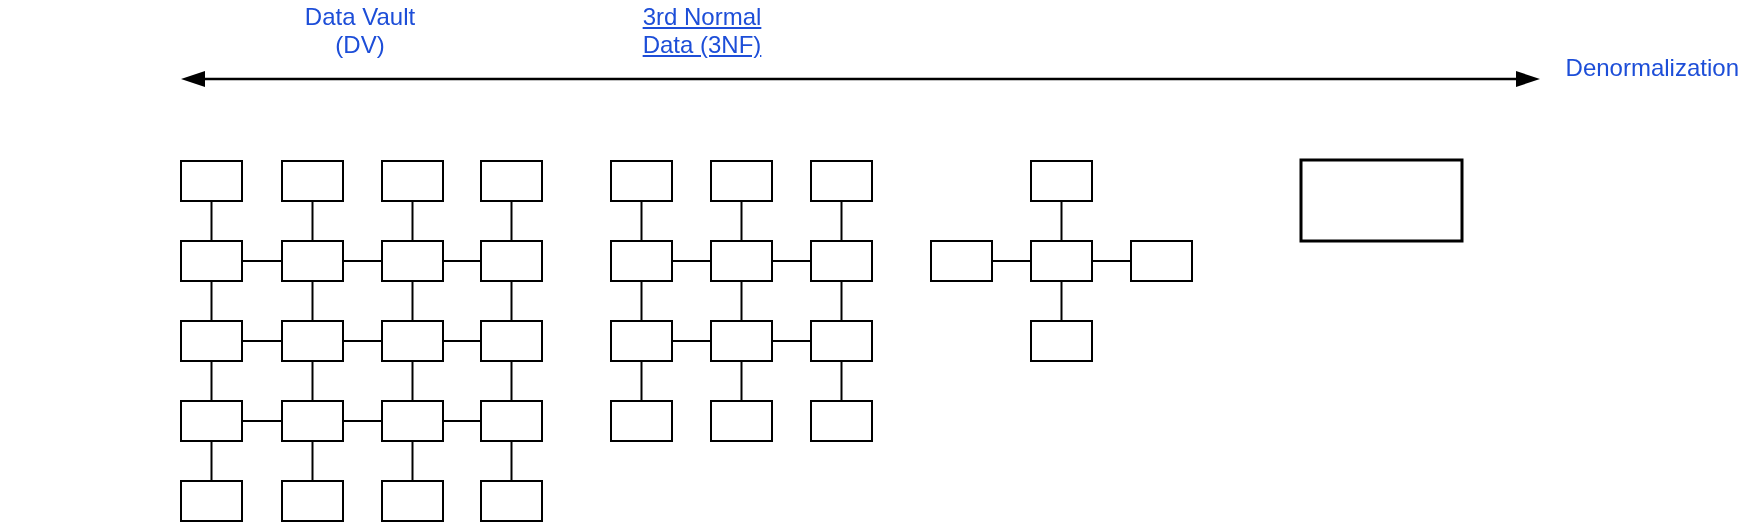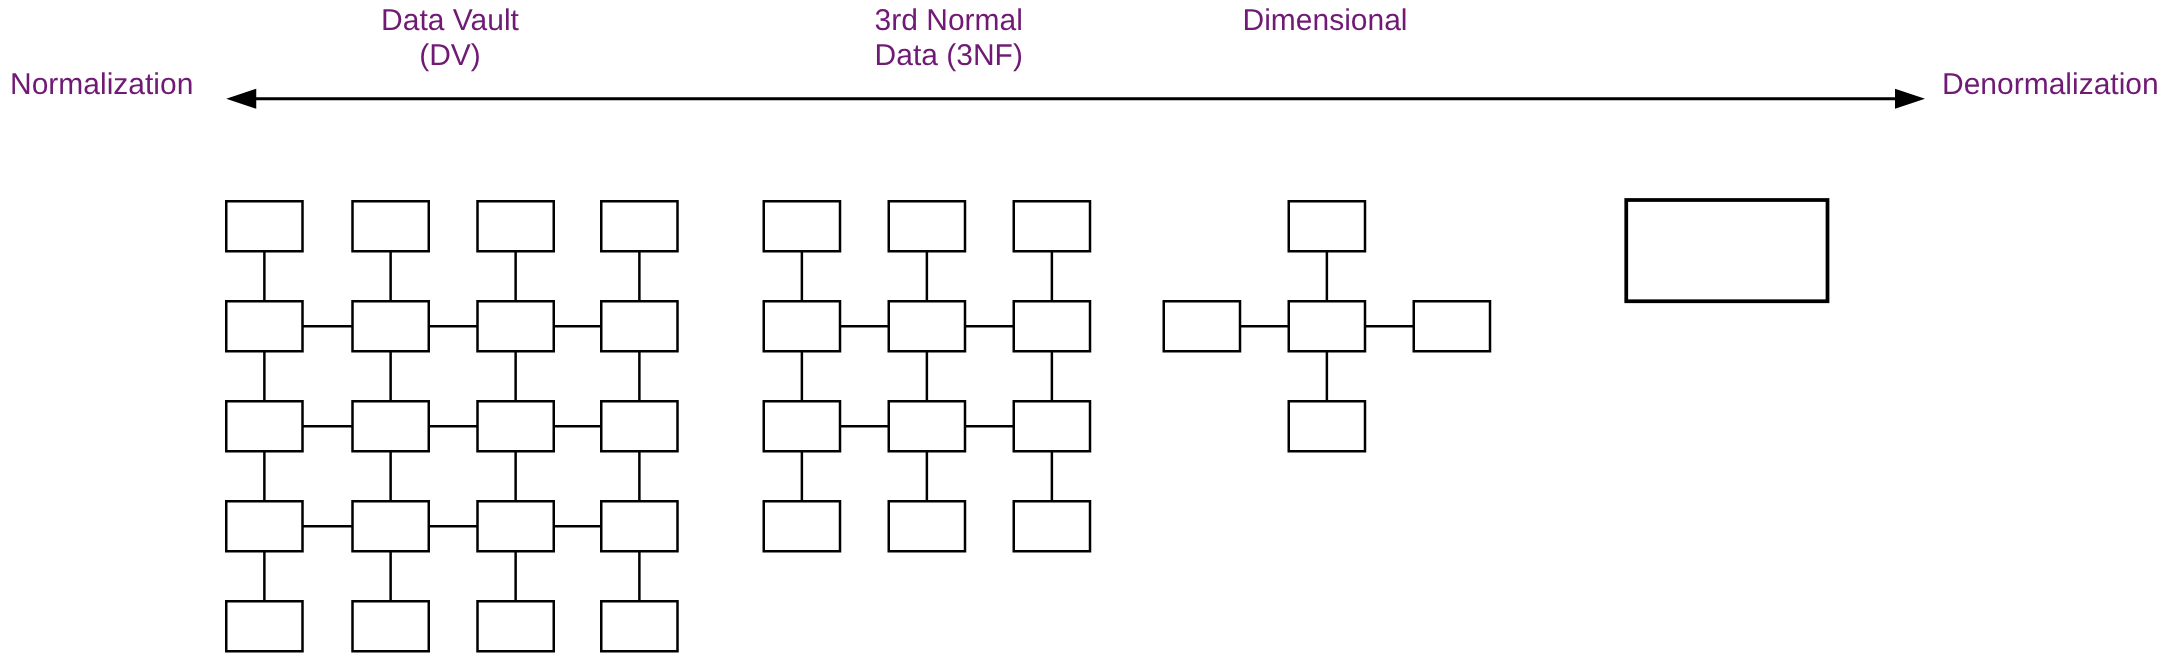--- a/index.html
+++ b/index.html
@@ -6,66 +6,64 @@
     margin: 0;
     padding: 0;
     background: #ffffff;
   }
   .canvas {
     position: relative;
     width: 1742px;
     height: 524px;
     background: #ffffff;
     font-family: "Liberation Sans", sans-serif;
-    color: #701a75;
+    color: #1d4ed8;
     overflow: hidden;
   }
   .method-label {
     position: absolute;
     top: 3px;
     transform: translateX(-50%);
     text-align: center;
     font-size: 24px;
     line-height: 28px;
     white-space: nowrap;
   }
   .side-label {
     position: absolute;
     font-size: 24px;
     line-height: 28px;
     white-space: nowrap;
   }
   .side-label.left  { left: 8px;  top: 54px; }
-  .side-label.right { right: 15px; top: 54px; }
+  .side-label.right { right: 3px; top: 54px; }
   svg.diagram-layer {
     position: absolute;
     left: 0;
     top: 0;
   }
 </style>
 </head>
 <body>
 
 <div class="canvas">
 
   <div class="method-label" style="left: 360px;">
     <div>Data Vault</div>
     <div>(DV)</div>
   </div>
-  <div class="method-label" style="left: 759px;">
+  <div class="method-label" style="left: 702px; text-decoration: underline;">
     <div>3rd Normal</div>
     <div>Data (3NF)</div>
   </div>
   <div class="method-label" style="left: 1060px;">
-    <div>Dimensional</div>
   </div>
   <div class="method-label" style="left: 1372px;">
   </div>
 
-  <div class="side-label left">Normalization</div>
   <div class="side-label right">Denormalization</div>
 
   <svg class="diagram-layer" width="1742" height="524" viewBox="0 0 1742 524">
     <g id="arrow-group">
         <line x1="201" y1="79" x2="1520" y2="79" stroke="#000000" stroke-width="2.5"></line>
         <polygon points="181,79 205,71 205,87" fill="#000000"></polygon>
         <polygon points="1540,79 1516,71 1516,87" fill="#000000"></polygon>
       </g>
     <g id="dv-group">
         <line x1="211.5" y1="201" x2="211.5" y2="241" stroke="#000000" stroke-width="2"></line>

